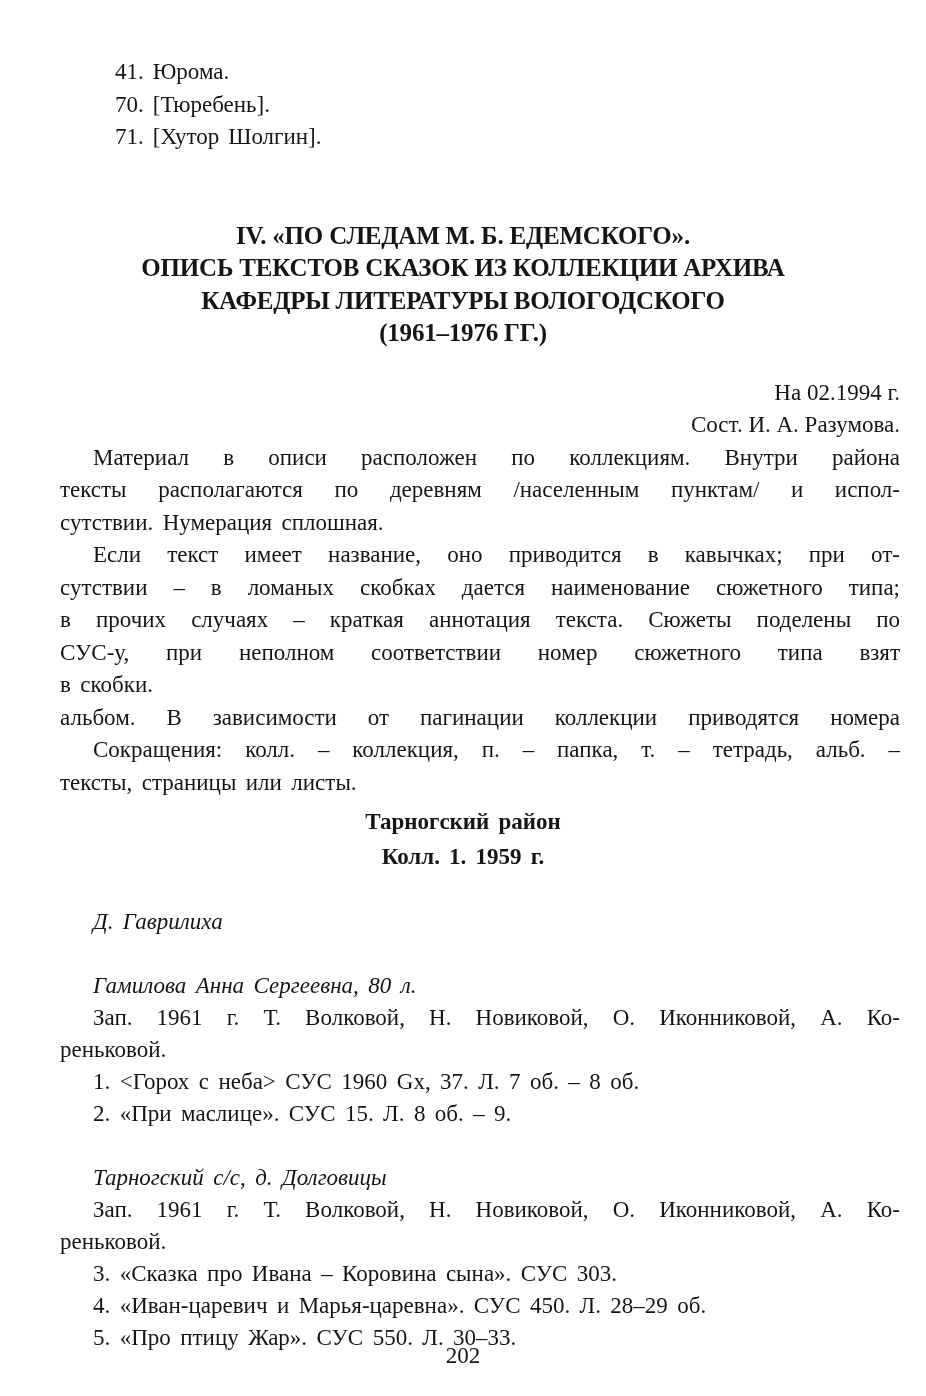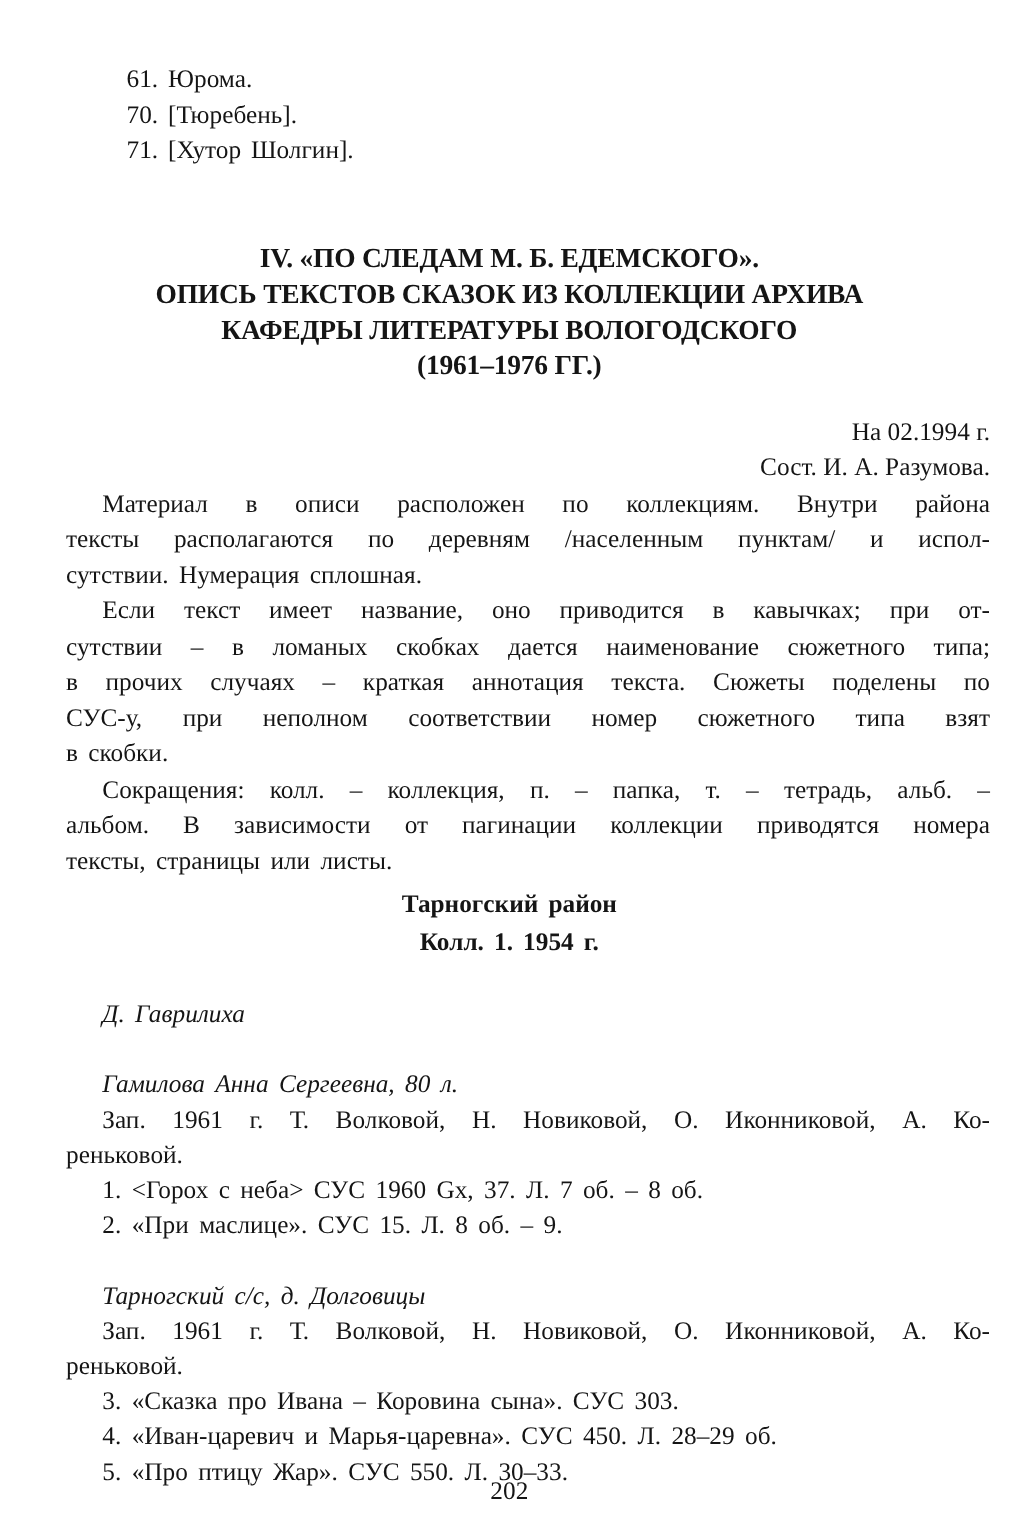--- a/index.html
+++ b/index.html
@@ -59,21 +59,21 @@
     text-align: center;
     font-size: 23px;
   }
 </style>
 </head>
 <body>
 
 <div class="page">
 
   <div class="toplist">
-    <div class="line">61. Юрома.</div>
+    <div class="line">41. Юрома.</div>
     <div class="line">70. [Тюребень].</div>
     <div class="line">71. [Хутор Шолгин].</div>
   </div>
 
   <div class="doc-title">
     <div class="line">IV. «ПО СЛЕДАМ М. Б. ЕДЕМСКОГО».</div>
     <div class="line">ОПИСЬ ТЕКСТОВ СКАЗОК ИЗ КОЛЛЕКЦИИ АРХИВА</div>
     <div class="line">КАФЕДРЫ ЛИТЕРАТУРЫ ВОЛОГОДСКОГО</div>
     <div class="line">(1961–1976 ГГ.)</div>
   </div>
@@ -83,28 +83,28 @@
     <div class="line right">Сост. И. А. Разумова.</div>
 
     <div class="line j ind">Материал в описи расположен по коллекциям. Внутри района</div>
     <div class="line j">тексты располагаются по деревням /населенным пунктам/ и испол-</div>
     <div class="line ws">сутствии. Нумерация сплошная.</div>
     <div class="line j ind">Если текст имеет название, оно приводится в кавычках; при от-</div>
     <div class="line j">сутствии – в ломаных скобках дается наименование сюжетного типа;</div>
     <div class="line j">в прочих случаях – краткая аннотация текста. Сюжеты поделены по</div>
     <div class="line j">СУС-у, при неполном соответствии номер сюжетного типа взят</div>
     <div class="line ws">в скобки.</div>
+    <div class="line j">альбом. В зависимости от пагинации коллекции приводятся номера</div>
     <div class="line j ind">Сокращения: колл. – коллекция, п. – папка, т. – тетрадь, альб. –</div>
-    <div class="line j">альбом. В зависимости от пагинации коллекции приводятся номера</div>
     <div class="line ws">тексты, страницы или листы.</div>
   </div>
 
   <div class="section-title">
     <div class="line">Тарногский район</div>
-    <div class="line">Колл. 1. 1954 г.</div>
+    <div class="line">Колл. 1. 1959 г.</div>
   </div>
 
   <div class="block entries">
     <div class="line it ind ws">Д. Гаврилиха</div>
     <div class="line it ind ws">Гамилова Анна Сергеевна, 80 л.</div>
     <div class="line j ind">Зап. 1961 г. Т. Волковой, Н. Новиковой, О. Иконниковой, А. Ко-</div>
     <div class="line">реньковой.</div>
     <div class="line ind ws">1. &lt;Горох с неба&gt; СУС 1960 Gx, 37. Л. 7 об. – 8 об.</div>
     <div class="line ind ws">2. «При маслице». СУС 15. Л. 8 об. – 9.</div>
     <div class="line it ind ws">Тарногский с/с, д. Долговицы</div>

